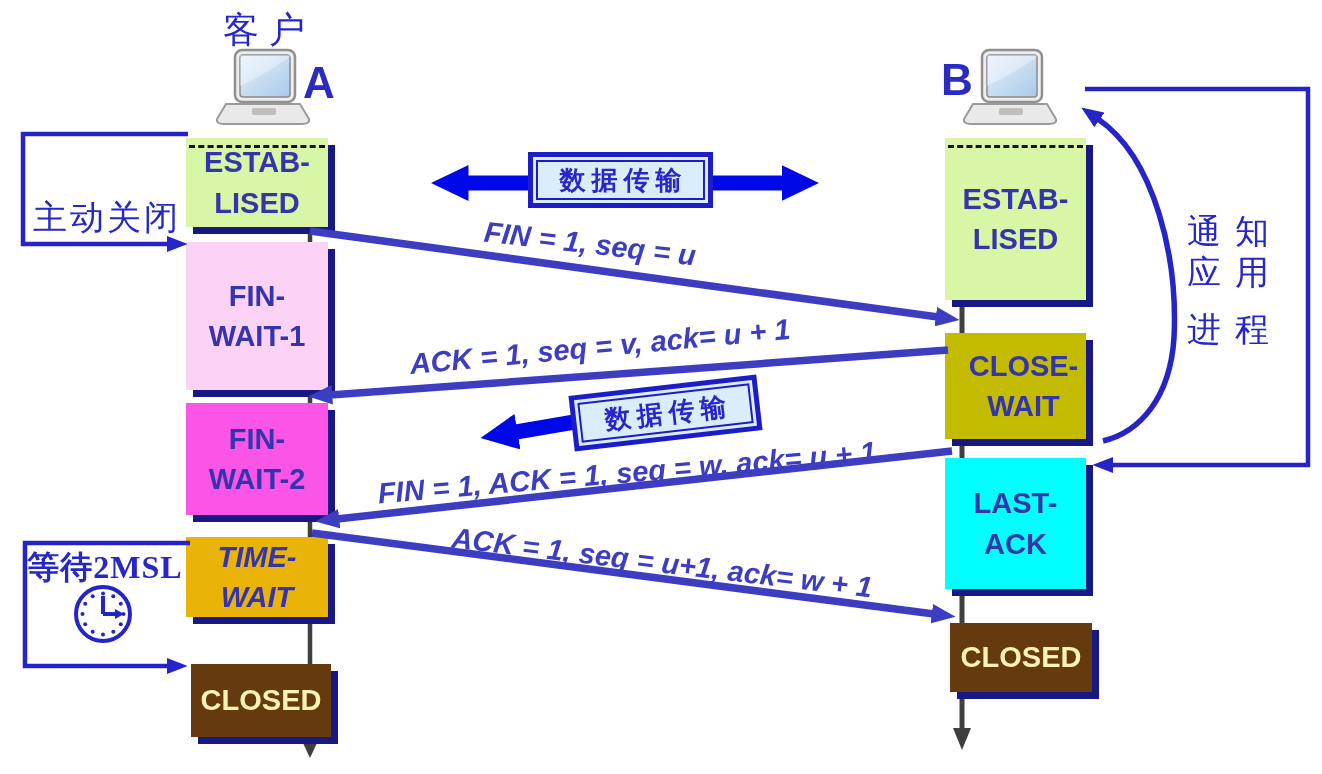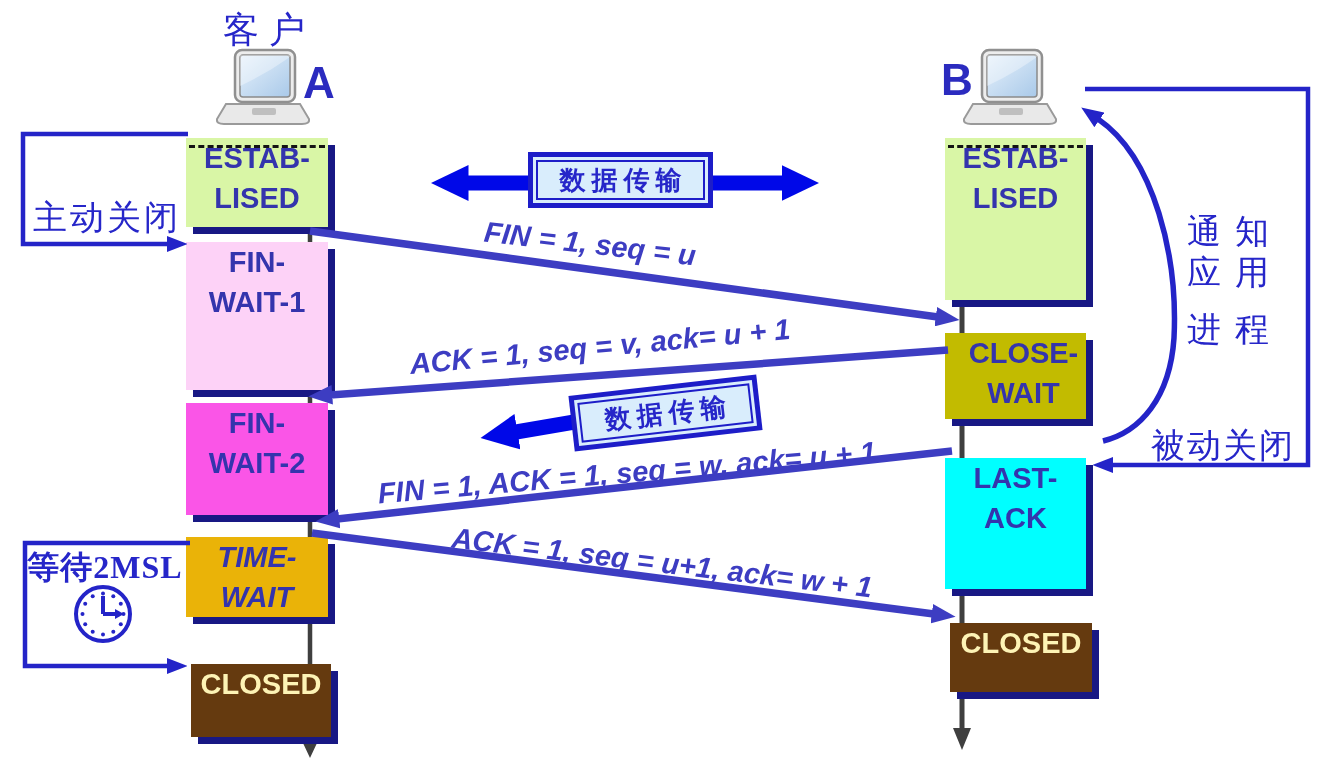--- a/index.html
+++ b/index.html
@@ -3,21 +3,21 @@
 <meta charset="utf-8">
 <style>
   html,body{margin:0;padding:0;background:#ffffff;}
   .canvas{position:relative;width:1322px;height:774px;background:#ffffff;overflow:hidden;
           font-family:"Liberation Sans",sans-serif;}
   svg{display:block;}
   .layer{position:absolute;left:0;top:0;width:1322px;height:774px;pointer-events:none;}
   .z1{z-index:1}.z5{z-index:5}
 
   
-  .state-box{position:absolute;box-sizing:border-box;display:flex;justify-content:center;
+  .state-box{position:absolute;box-sizing:border-box;display:flex;align-items:center;justify-content:center;
              box-shadow:7px 7px 0 #181884;z-index:2;text-align:center;}
   .state-label{font-size:29px;font-weight:600;color:#3434ad;line-height:1.38;white-space:pre-line;
                font-family:"Liberation Sans",sans-serif;}
   .closed .state-label{color:#fdf3b5;}
   .dash{position:absolute;left:3px;right:3px;top:7px;border-top:3px dashed #141414;}
 
   
   .dt-box{position:absolute;box-sizing:border-box;display:flex;align-items:center;justify-content:center;
           background:#d9edfc;border:2px solid #1d1dc8;
           box-shadow:0 0 0 3px #d9edfc,0 0 0 8px #1d1dc8;z-index:8;}
@@ -101,21 +101,21 @@
   </div>
   <div class="state-box closed" style="left: 191px; top: 664px; width: 140px; height: 73px; background-color: rgb(101, 58, 15);">
     <span class="state-label">CLOSED</span>
   </div>
 
   <div class="state-box" style="left: 945px; top: 138px; width: 141px; height: 162px; background-color: rgb(217, 246, 166);">
     <div class="dash"></div>
     <span class="state-label">ESTAB-
 LISED</span>
   </div>
-  <div class="state-box" style="left: 945px; top: 333px; width: 141px; height: 86px; background-color: rgb(194, 187, 0); padding-left: 16px;">
+  <div class="state-box" style="left: 945px; top: 333px; width: 141px; height: 106px; background-color: rgb(194, 187, 0); padding-left: 16px;">
     <span class="state-label">CLOSE-
 WAIT</span>
   </div>
   <div class="state-box" style="left: 945px; top: 458px; width: 141px; height: 131px; background-color: rgb(0, 255, 255);">
     <span class="state-label">LAST-
 ACK</span>
   </div>
   <div class="state-box closed" style="left: 950px; top: 623px; width: 142px; height: 69px; background-color: rgb(101, 58, 15);">
     <span class="state-label">CLOSED</span>
   </div>
@@ -178,20 +178,19 @@
   <div class="dt-box" style="left: 579px; top: 393px; width: 173px; height: 40px; transform: rotate(-6.5deg); background-color: rgb(217, 237, 252);">
     <span>数据传输</span>
   </div>
 
   <div class="msg" style="left:590px;top:244px;transform:translate(-50%,-50%) rotate(6.5deg)">FIN = 1, seq = u</div>
   <div class="msg" style="left:600px;top:347px;transform:translate(-50%,-50%) rotate(-5.3deg)">ACK = 1, seq = v, ack= u + 1</div>
   <div class="msg" style="left:627px;top:473px;transform:translate(-50%,-50%) rotate(-4.8deg)">FIN = 1, ACK = 1, seq = w, ack= u + 1</div>
   <div class="msg" style="left:662px;top:563px;transform:translate(-50%,-50%) rotate(6.8deg)">ACK = 1, seq = u+1, ack= w + 1</div>
 
   <div class="cn" style="left:107px;top:218px;font-size:34px;letter-spacing:3px">主动关闭</div>
-  <div class="cn" style="left:1223px;top:446px;font-size:34px;letter-spacing:2px">被动关闭</div>
   <div class="cn" style="left:1228px;top:232px;font-size:34px;letter-spacing:14px;text-indent:14px">通知</div>
   <div class="cn" style="left:1228px;top:273px;font-size:34px;letter-spacing:14px;text-indent:14px">应用</div>
   <div class="cn" style="left:1228px;top:330px;font-size:34px;letter-spacing:14px;text-indent:14px">进程</div>
   <div class="cn" style="left:105px;top:568px;font-size:32px;font-weight:600;letter-spacing:1px">等待2MSL</div>
 
 
 </div>
 
 </body></html>

